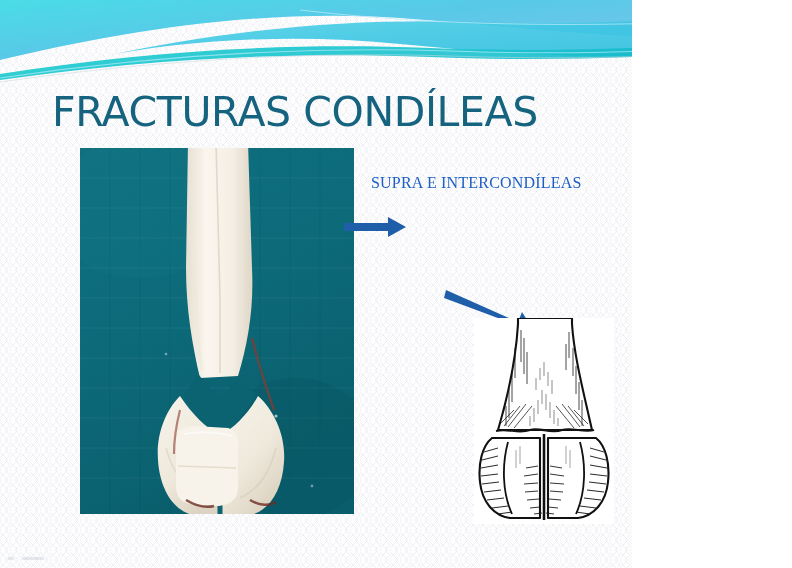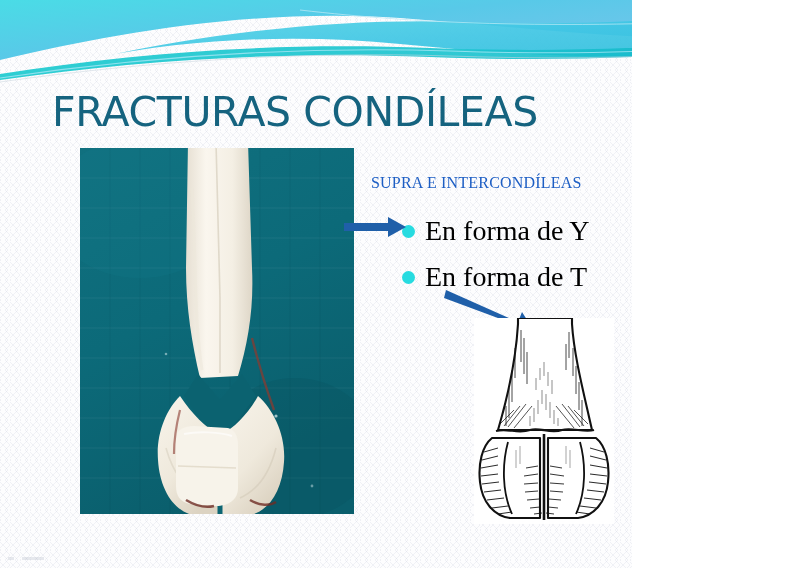--- a/index.html
+++ b/index.html
@@ -244,30 +244,20 @@
       <path d="M170,352 C180,358 190,358 196,354" stroke="#6E2C24" stroke-width="2.6" fill="none" opacity="0.8"></path>
 
       <circle cx="196" cy="268" r="1.6" fill="#DFF2F3" opacity="0.7"></circle>
       <circle cx="86" cy="206" r="1.3" fill="#DFF2F3" opacity="0.5"></circle>
       <circle cx="232" cy="338" r="1.4" fill="#DFF2F3" opacity="0.45"></circle>
     </svg>
   </div>
 
   <div class="subtitle">SUPRA E INTERCONDÍLEAS</div>
 
-  <div class="bullets">
-    <div class="bullet-row">
-      <span class="bullet-dot"></span>
-      <span class="bullet-text">En forma de Y</span>
-    </div>
-    <div class="bullet-row">
-      <span class="bullet-dot"></span>
-      <span class="bullet-text">En forma de T</span>
-    </div>
-  </div>
 
   <svg class="arrow-h" viewBox="0 0 64 24" xmlns="http://www.w3.org/2000/svg">
     <path d="M0,8 L44,8 L44,2 L62,12 L44,22 L44,16 L0,16 Z" fill="#1F5FA9"></path>
   </svg>
 
   <svg class="arrow-d" viewBox="0 0 100 48" xmlns="http://www.w3.org/2000/svg">
     <path d="M2,2 L74,34 L78,24 L92,46 L66,44 L70,36 L0,10 Z" fill="#1F5FA9"></path>
   </svg>
 
   <div class="drawing">

